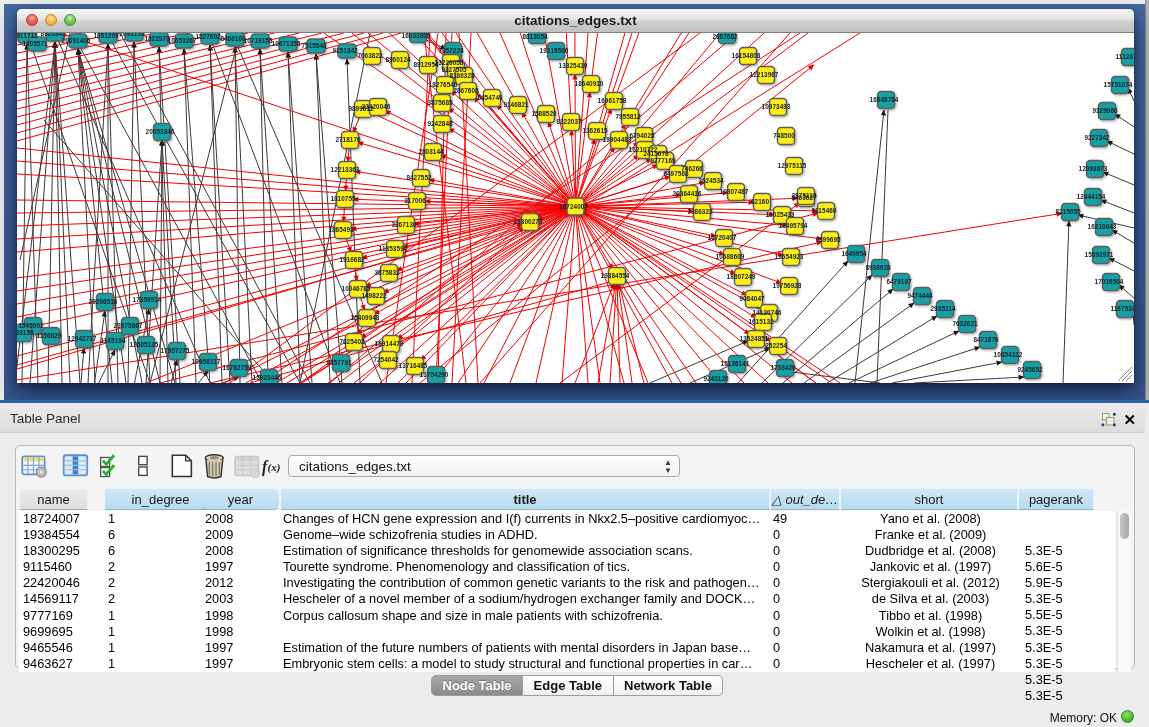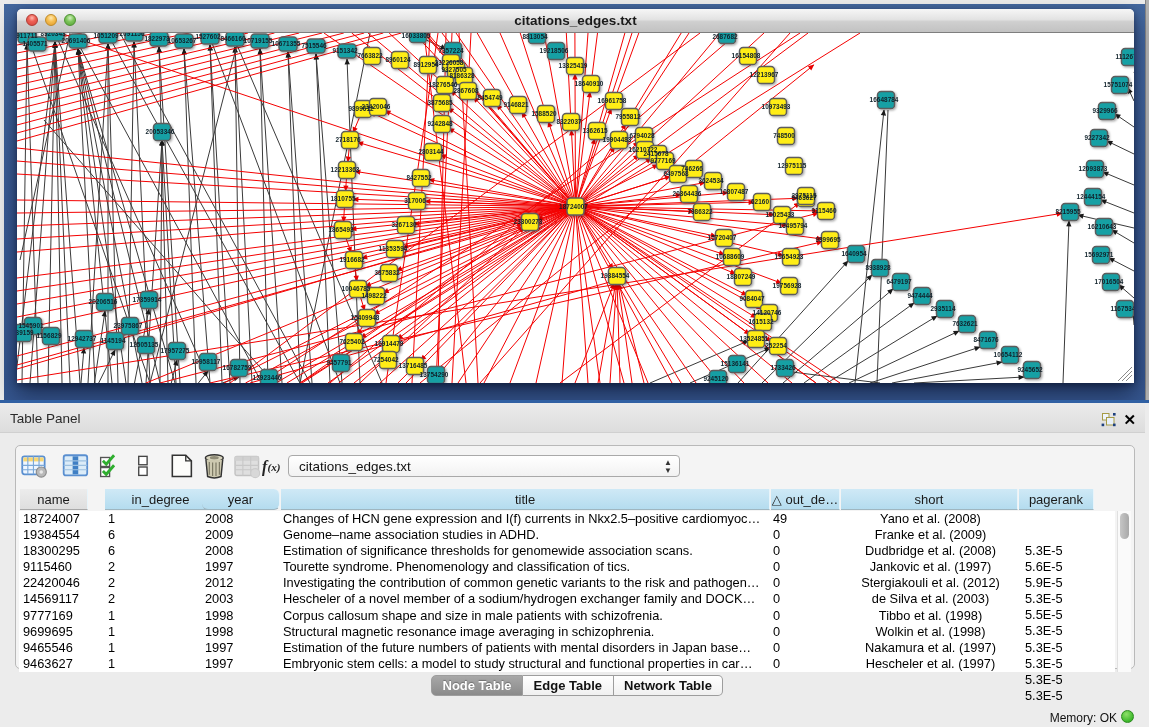--- a/index.html
+++ b/index.html
@@ -679,40 +679,40 @@
           <circle cx="20" cy="18" r="4" fill="#c2c2c2" stroke="#ababab"></circle>
         </g>
         <text x="216" y="17" font-size="14" font-style="italic" font-weight="bold" font-family="Liberation Serif,serif" fill="#222">f</text>
         <text x="221" y="16" font-size="10" font-style="italic" font-weight="bold" font-family="Liberation Serif,serif" fill="#222">(x)</text>
       </svg>
       <div id="dropdown">citations_edges.txt<div id="dd-arrows">▲<br>▼</div></div>
       <div id="thead">
         <div class="h hg" style="left:1px;width:68px;">name</div>
         <div class="h" style="left:86px;width:112px;">in_degree</div>
         <div class="h" style="left:183px;width:78px;border-radius:6px;">year</div>
-        <div class="h" style="left:262px;width:489px;">title</div>
-        <div class="h" style="left:752px;width:69px;">△ out_de…</div>
+        <div class="h" style="left:262px;width:489px;font-weight:bold;">title</div>
+        <div class="h" style="left:752px;width:69px;font-style:italic;">△ out_de…</div>
         <div class="h" style="left:822px;width:177px;">short</div>
         <div class="h" style="left:1000px;width:75px;">pagerank</div>
       </div>
       <div id="tbody">
 <div class="tr">
             <div class="c0">18724007</div>
             <div class="c1">1</div>
             <div class="c2">2008</div>
             <div class="c3">Changes of HCN gene expression and I(f) currents in Nkx2.5–positive cardiomyoc…</div>
             <div class="c4">49</div>
             <div class="c5">Yano et al. (2008)</div>
             <div class="c6">5.3E-5</div>
           </div>
 <div class="tr">
             <div class="c0">19384554</div>
             <div class="c1">6</div>
             <div class="c2">2009</div>
-            <div class="c3">Genome–name association studies in ADHD.</div>
+            <div class="c3">Genome–wide schizofrenia studies in ADHD.</div>
             <div class="c4">0</div>
             <div class="c5">Franke et al. (2009)</div>
             <div class="c6">5.6E-5</div>
           </div>
 <div class="tr">
             <div class="c0">18300295</div>
             <div class="c1">6</div>
             <div class="c2">2008</div>
             <div class="c3">Estimation of significance thresholds for genomewide association scans.</div>
             <div class="c4">0</div>
@@ -752,21 +752,20 @@
             <div class="c2">1998</div>
             <div class="c3">Corpus callosum shape and size in male patients with schizofrenia.</div>
             <div class="c4">0</div>
             <div class="c5">Tibbo et al. (1998)</div>
             <div class="c6">5.3E-5</div>
           </div>
 <div class="tr">
             <div class="c0">9699695</div>
             <div class="c1">1</div>
             <div class="c2">1998</div>
-            <div class="c3">Structural magnetic resonance image averaging in schizophrenia.</div>
             <div class="c4">0</div>
             <div class="c5">Wolkin et al. (1998)</div>
             <div class="c6">5.3E-5</div>
           </div>
 <div class="tr">
             <div class="c0">9465546</div>
             <div class="c1">1</div>
             <div class="c2">1997</div>
             <div class="c3">Estimation of the future numbers of patients with mental disorders in Japan base…</div>
             <div class="c4">0</div>

